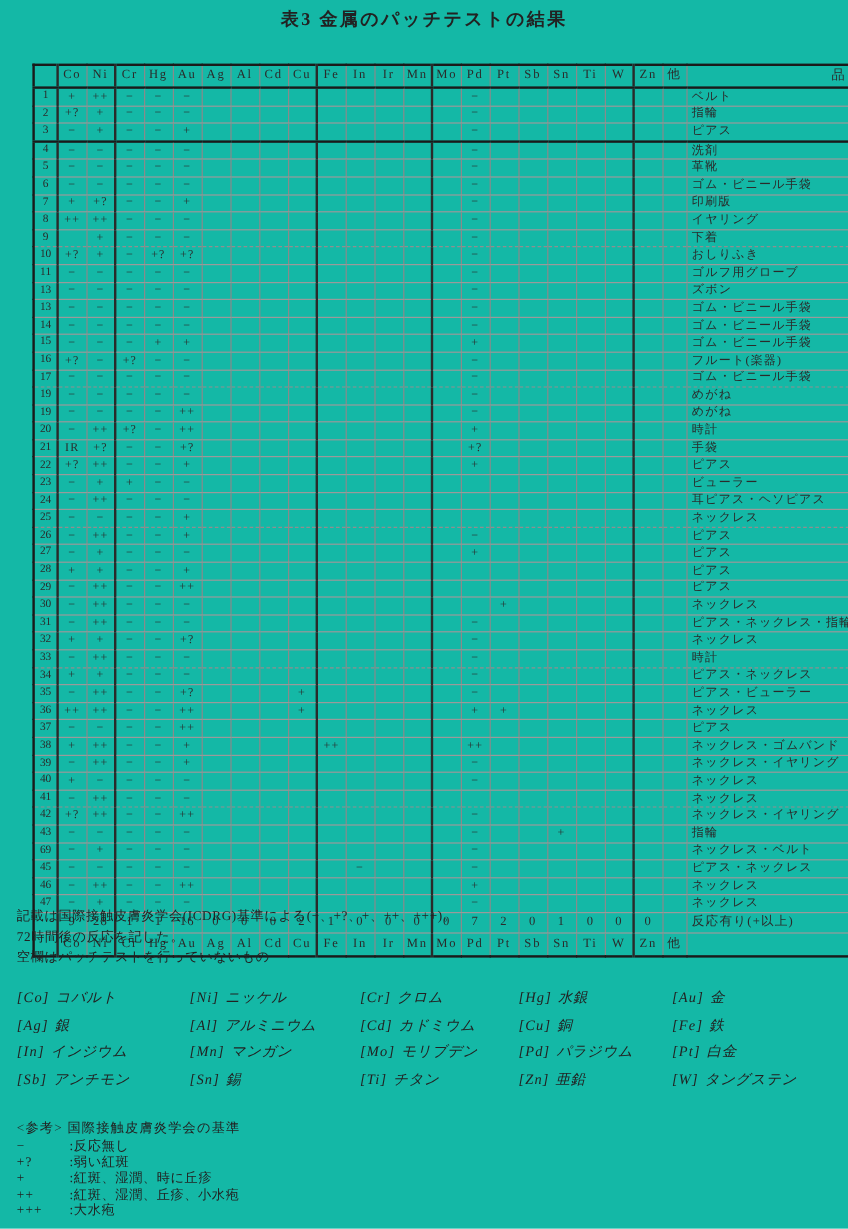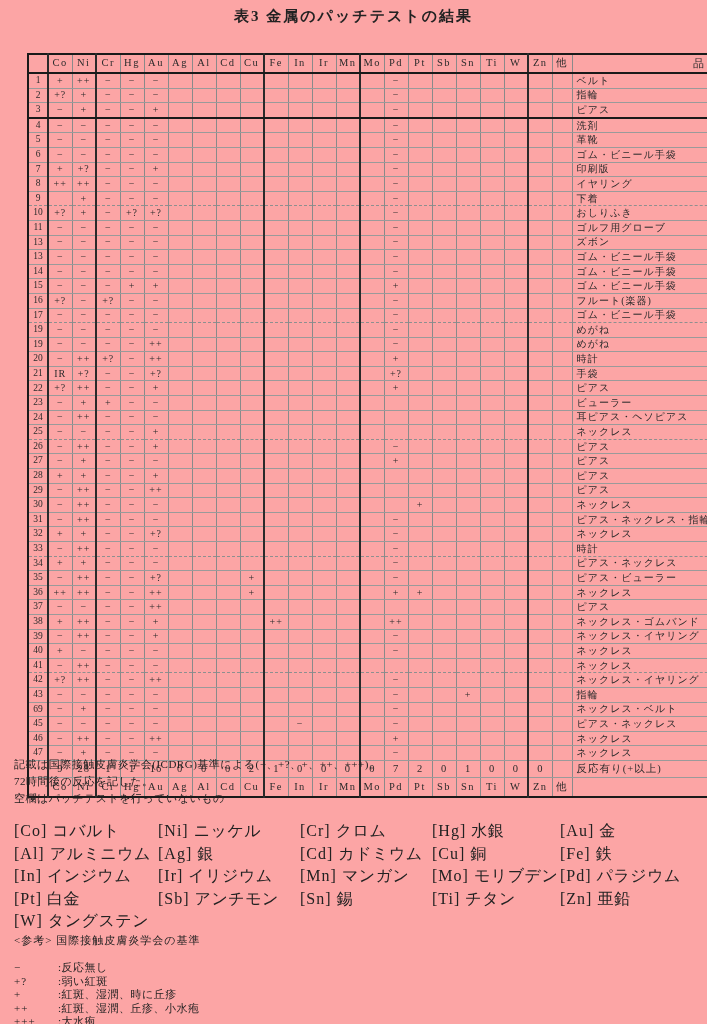--- a/index.html
+++ b/index.html
@@ -1,16 +1,16 @@
 <!DOCTYPE html>
 <html><head>
 <meta charset="utf-8">
 <style>
   html,body{margin:0;padding:0;background:#fff;}
-  .page{position:relative;width:707px;height:1024px;background:#fca5a5;overflow:hidden;
+  .page{position:relative;width:707px;height:1024px;background:#14b8a6;overflow:hidden;
         font-family:"Liberation Serif","DejaVu Serif",serif;color:#222;}
   .title{position:absolute;top:7px;left:0;width:100%;text-align:center;margin:0;
          font-size:15px;font-weight:600;letter-spacing:2px;}
   table.ptable{position:absolute;top:53px;left:7px;width:698px;
                border-collapse:collapse;table-layout:fixed;
                border:2px solid #1a1a1a;margin-left:20px;}
   .ptable th,.ptable td{border-right:1px solid #8a8a8a;border-bottom:1px solid #9a9a9a;
                padding:0;margin:0;font-weight:normal;overflow:hidden;white-space:nowrap;
                font-size:10px;line-height:1;vertical-align:middle;text-align:center;color:#2b2b2b;}
   .ptable thead th{height:17px;font-size:10.5px;letter-spacing:1.5px;border-bottom:2px solid #1a1a1a;}
@@ -20,24 +20,24 @@
   .ptable .val{letter-spacing:1px;}
   .ptable .pname{text-align:left;padding-left:4px;letter-spacing:1px;font-size:10px;}
   .ptable th.pname{text-align:right;padding-left:0;letter-spacing:4px;font-size:11px;}
   .ptable tr.thick td{border-bottom:2px solid #1a1a1a;}
   .ptable tr.dashed td{border-bottom:1px dashed #8f8f8f;}
   .ptable tr.sum td{height:16px;font-size:10.5px;}
   .ptable tr.bhdr td{height:18px;font-size:10.5px;letter-spacing:1.5px;}
   .notes{position:absolute;top:756px;left:14px;font-size:11px;line-height:17px;letter-spacing:0.5px;}
   .legend{position:absolute;top:820px;left:14px;width:686px;display:grid;
           grid-template-columns:144px 142px 132px 128px 1fr;
-          font-size:16px;line-height:22.5px;letter-spacing:0.5px;}
+          font-size:12px;line-height:22.5px;letter-spacing:0.5px;font-style:italic;}
   .legend .sym{letter-spacing:1px;margin-right:5px;}
   .reference{position:absolute;top:934px;left:14px;font-size:11px;line-height:13.4px;letter-spacing:0.5px;}
-  .reference .ref-head{margin-bottom:14px;letter-spacing:1px;}
+  .reference .ref-head{margin-bottom:2px;letter-spacing:1px;}
   .reference .rsym{display:inline-block;width:44px;letter-spacing:1px;}
 </style>
 </head>
 <body>
 
 <div class="page">
   <h1 class="title">表3 金属のパッチテストの結果</h1>
 
   <table class="ptable">
     <colgroup>
@@ -1377,27 +1377,26 @@
     <div>72時間後の反応を記した。</div>
     <div>空欄はパッチテストを行っていないもの</div>
   </div>
 
   <div class="legend">
       <div><span class="sym">[Co]</span><span class="nm">コバルト</span></div>
       <div><span class="sym">[Ni]</span><span class="nm">ニッケル</span></div>
       <div><span class="sym">[Cr]</span><span class="nm">クロム</span></div>
       <div><span class="sym">[Hg]</span><span class="nm">水銀</span></div>
       <div><span class="sym">[Au]</span><span class="nm">金</span></div>
+      <div><span class="sym">[Ag]</span><span class="nm">銀</span></div>
       <div><span class="sym">[Al]</span><span class="nm">アルミニウム</span></div>
-      <div><span class="sym">[Ag]</span><span class="nm">銀</span></div>
       <div><span class="sym">[Cd]</span><span class="nm">カドミウム</span></div>
       <div><span class="sym">[Cu]</span><span class="nm">銅</span></div>
       <div><span class="sym">[Fe]</span><span class="nm">鉄</span></div>
       <div><span class="sym">[In]</span><span class="nm">インジウム</span></div>
-      <div><span class="sym">[Ir]</span><span class="nm">イリジウム</span></div>
       <div><span class="sym">[Mn]</span><span class="nm">マンガン</span></div>
       <div><span class="sym">[Mo]</span><span class="nm">モリブデン</span></div>
       <div><span class="sym">[Pd]</span><span class="nm">パラジウム</span></div>
       <div><span class="sym">[Pt]</span><span class="nm">白金</span></div>
       <div><span class="sym">[Sb]</span><span class="nm">アンチモン</span></div>
       <div><span class="sym">[Sn]</span><span class="nm">錫</span></div>
       <div><span class="sym">[Ti]</span><span class="nm">チタン</span></div>
       <div><span class="sym">[Zn]</span><span class="nm">亜鉛</span></div>
       <div><span class="sym">[W]</span><span class="nm">タングステン</span></div>
     </div>

